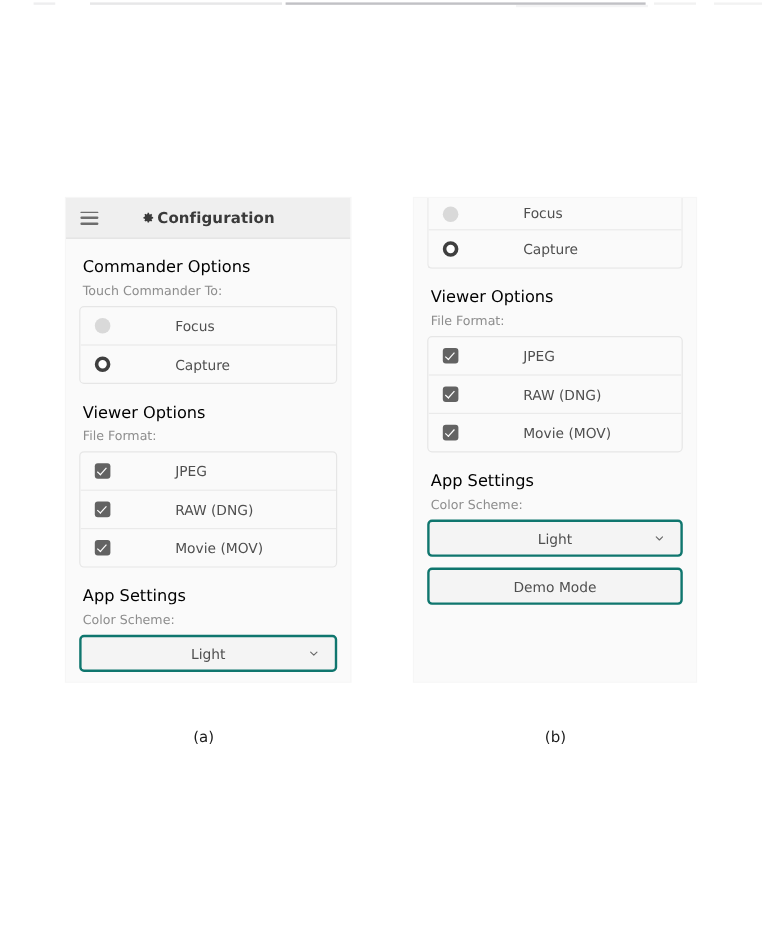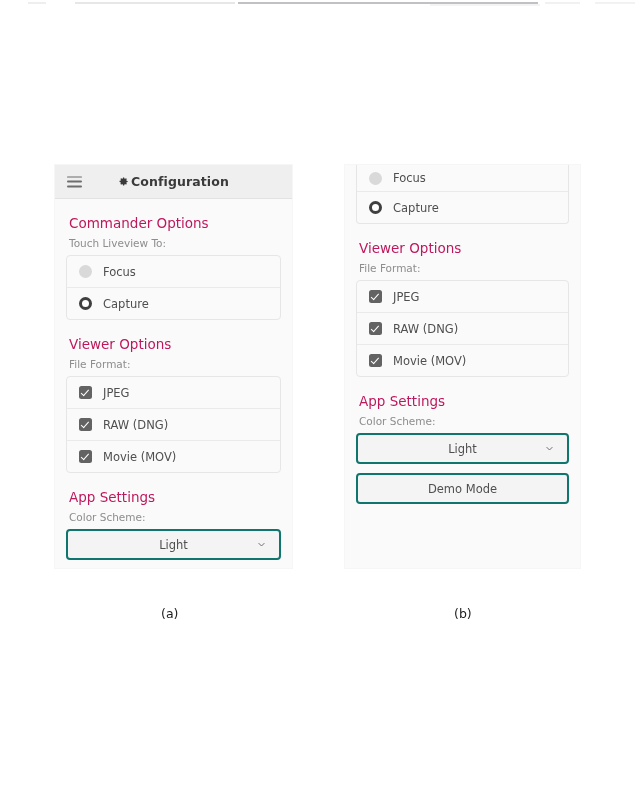--- a/index.html
+++ b/index.html
@@ -97,21 +97,21 @@
     line-height: 0;
   }
   .gear-icon svg { display: block; }
 
   
   .panel-body {
     padding: 0 11px;
   }
   .section-title {
     font-size: 13.5px;
-    color: #be185d;
+    color: #000000;
     margin: 16px 0 6px 3px;
     font-weight: normal;
   }
   .field-label {
     font-size: 10.5px;
     color: #8d8d8d;
     margin: 0 0 6px 3px;
   }
 
   
@@ -121,20 +121,21 @@
     background: #fafafa;
     overflow: hidden;
   }
   .option-row {
     display: flex;
     align-items: center;
     height: 31px;
     padding-left: 12px;
     border-bottom: 1px solid #eaeaea;
     cursor: pointer;
+    gap: 43px;
   }
   .option-row:last-child { border-bottom: none; }
   .option-label {
     font-size: 11.5px;
     color: #4f4f4f;
     margin-left: 11px;
   }
 
   
   .radio {
@@ -252,21 +253,21 @@
           <path d="M21 13.3v-2.6l-2.3-.4a6.9 6.9 0 00-.7-1.7l1.35-1.9-1.85-1.85-1.9 1.35a6.9 6.9 0 00-1.7-.7L13.5 3h-2.6l-.4 2.3a6.9 6.9 0 00-1.7.7L6.9 4.65 5.05 6.5 6.4 8.4a6.9 6.9 0 00-.7 1.7L3.4 10.5v2.6l2.3.4c.16.6.4 1.17.7 1.7l-1.35 1.9 1.85 1.85 1.9-1.35c.53.3 1.1.54 1.7.7l.4 2.3h2.6l.4-2.3c.6-.16 1.17-.4 1.7-.7l1.9 1.35 1.85-1.85-1.35-1.9c.3-.53.54-1.1.7-1.7l2.3-.4z"></path>
         </svg>
       </span>
       <span>Configuration</span>
     </div>
   </div>
 
   <div class="panel-body">
 
     <div class="section-title">Commander Options</div>
-    <div class="field-label">Touch Liveview To:</div>
+    <div class="field-label">Touch Commander To:</div>
 
     <div class="option-group">
       <div class="option-row">
         <span class="radio off"></span>
         <span class="option-label">Focus</span>
       </div>
       <div class="option-row">
         <span class="radio on"></span>
         <span class="option-label">Capture</span>
       </div>

